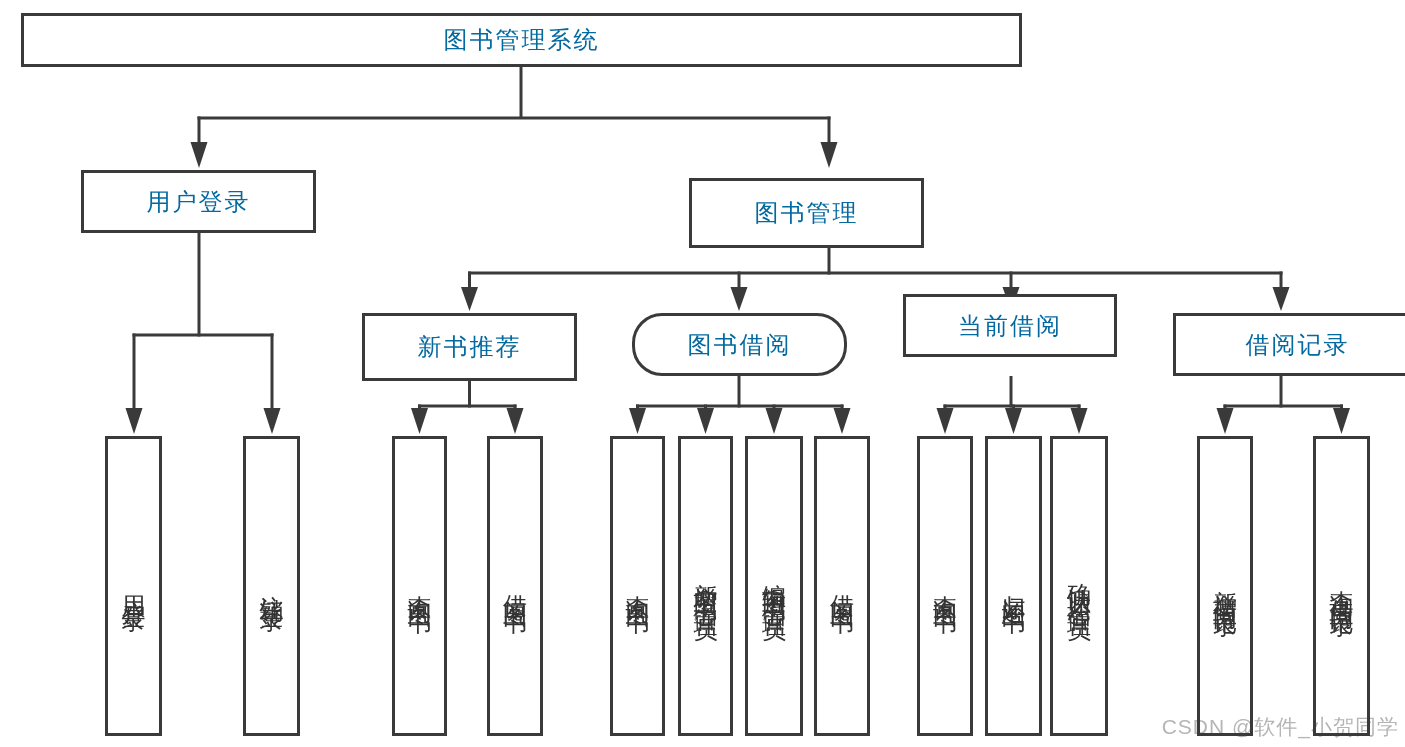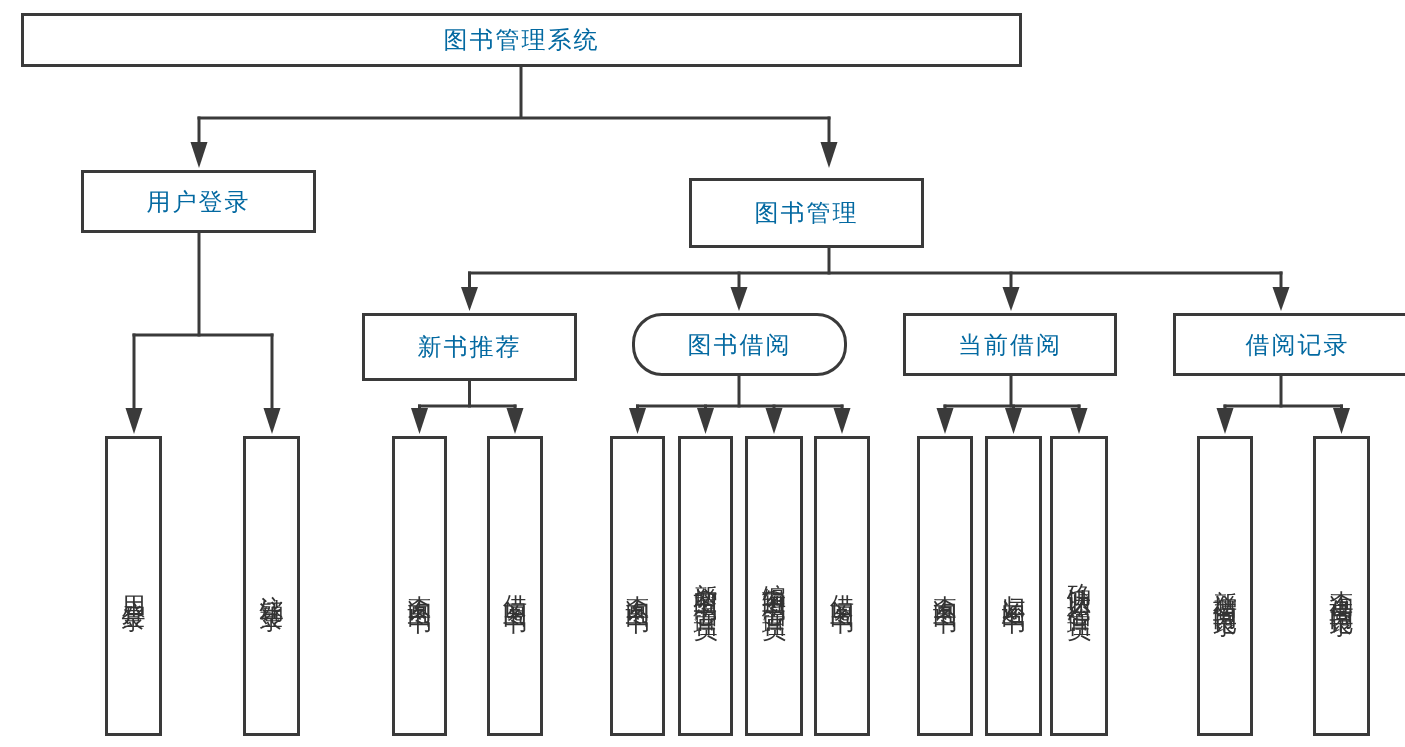--- a/index.html
+++ b/index.html
@@ -145,35 +145,36 @@
     </g>
   </svg>
 
   <div class="box" style="left:21px;top:13px;width:1001px;height:54px;">图书管理系统</div>
 
   <div class="box" style="left:81px;top:170px;width:235px;height:63px;">用户登录</div>
   <div class="box" style="left:689px;top:170px;width:235px;height:70px;margin-top:8px;">图书管理</div>
 
   <div class="box" style="left:362px;top:313px;width:215px;height:68px;">新书推荐</div>
   <div class="box" style="left:632px;top:313px;width:215px;height:63px;border-radius:30px;">图书借阅</div>
-  <div class="box" style="left:903px;top:313px;width:214px;height:63px;">当前借阅</div>
+  <div class="box" style="left:903px;top:294px;width:214px;height:63px;">当前借阅</div>
   <div class="box" style="left:1173px;top:313px;width:249px;height:63px;">借阅记录</div>
 
   <div class="vbox" style="left:105px;top:436px;width:57px;height:300px;">用户登录</div>
   <div class="vbox" style="left:243px;top:436px;width:57px;height:300px;">注销登录</div>
 
   <div class="vbox" style="left:392px;top:436px;width:55px;height:300px;">查询图书</div>
   <div class="vbox" style="left:487px;top:436px;width:56px;height:300px;">借阅图书</div>
 
   <div class="vbox" style="left:610px;top:436px;width:55px;height:300px;">查询图书</div>
   <div class="vbox" style="left:678px;top:436px;width:55px;height:300px;">新增图书（管理员）</div>
   <div class="vbox" style="left:745px;top:436px;width:58px;height:300px;">编辑图书（管理员）</div>
   <div class="vbox" style="left:814px;top:436px;width:56px;height:300px;">借阅图书</div>
 
   <div class="vbox" style="left:917px;top:436px;width:56px;height:300px;">查询图书</div>
   <div class="vbox" style="left:985px;top:436px;width:57px;height:300px;">归还图书</div>
   <div class="vbox" style="left:1050px;top:436px;width:58px;height:300px;">确认归还（管理员）</div>
 
   <div class="vbox" style="left:1197px;top:436px;width:56px;height:300px;">新增借阅记录</div>
   <div class="vbox" style="left:1313px;top:436px;width:57px;height:300px;">查询借阅记录</div>
 
+  <div class="watermark">CSDN @软件_小贺同学</div>
 
 </div>
 
 </body></html>

